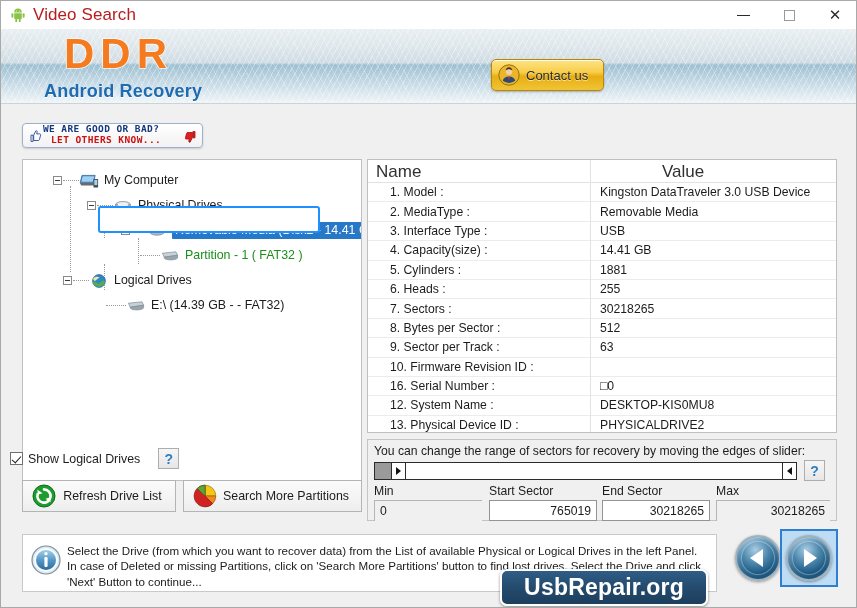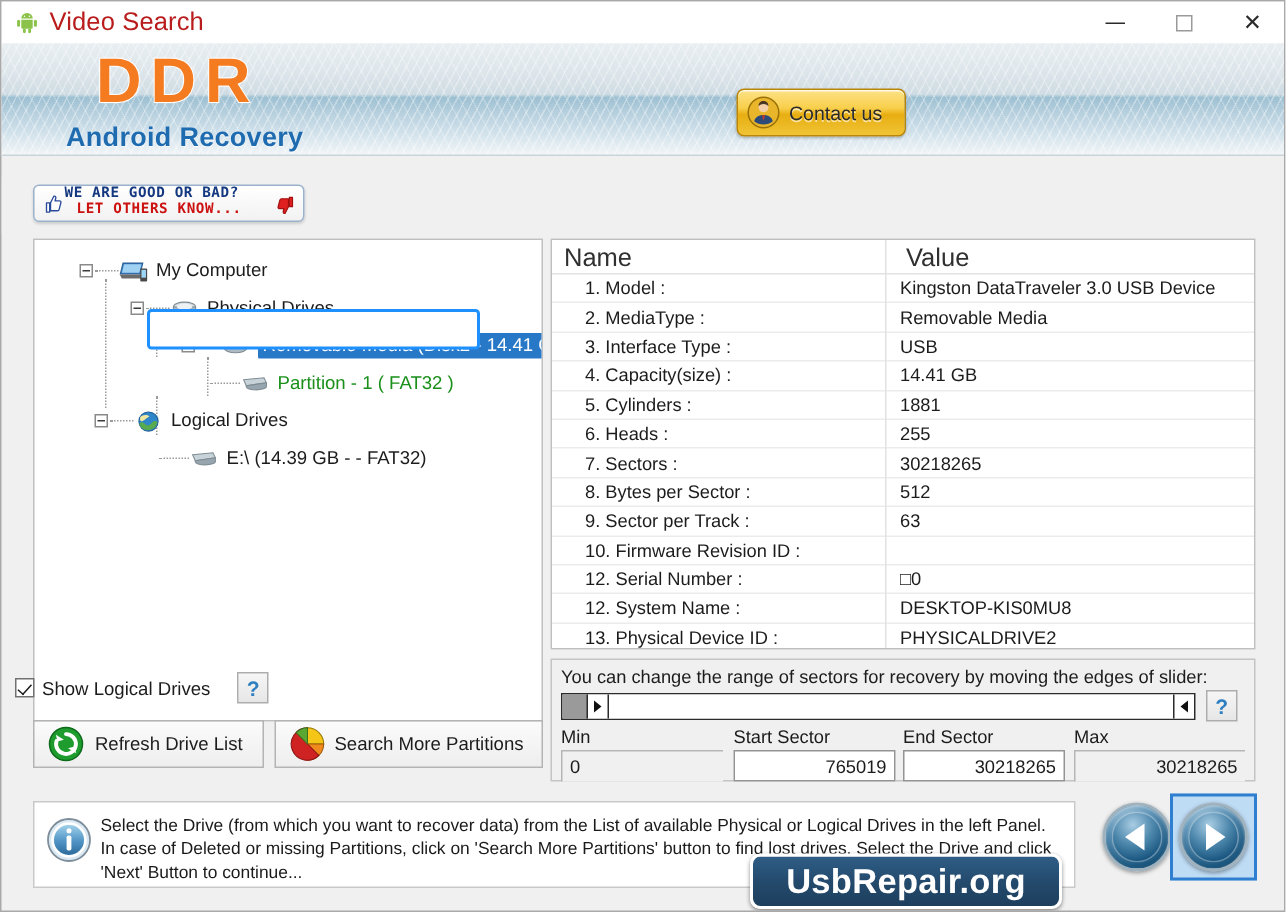--- a/index.html
+++ b/index.html
@@ -131,21 +131,21 @@
   
   .det-panel {
     position:absolute; left:366px; top:158px; width:470px; height:274px;
     background:#ffffff; border:1px solid #bfbfbf; overflow:hidden;
   }
   .det-head {
     display:flex; height:23px; align-items:flex-end; font-size:17px; color:#303030;
     border-bottom:1px solid #e2e2e2;
   }
   .det-head .c1 { width:222px; padding-left:8px;}
-  .det-head .c2 { padding-left:14px; }
+  .det-head .c2 { padding-left:24px;margin-left:48px; }
   .det-row { display:flex; height:19.4px; align-items:center; font-size:12.2px; color:#1c1c1c; border-bottom:1px solid #ececec;}
   .det-row .c1 { width:222px; padding-left:22px; }
   .det-row .c2 { padding-left:10px; }
   .vsep { position:absolute; left:222px; top:0; bottom:0; width:1px; background:#e2e2e2; }
 
   
   .chk-row { position:absolute; left:9px; top:447px; display:flex; align-items:center; }
   .chk {
     width:13px; height:13px; border:1px solid #707070; background:#fff;
     position:relative; flex:0 0 auto; cursor:pointer;
@@ -440,21 +440,21 @@
         </div>
         <div class="det-row">
           <div class="c1">9. Sector per Track :</div>
           <div class="c2">63</div>
         </div>
         <div class="det-row">
           <div class="c1">10. Firmware Revision ID :</div>
           <div class="c2"></div>
         </div>
         <div class="det-row">
-          <div class="c1">12. Serial Number :</div>
+          <div class="c1">16. Serial Number :</div>
           <div class="c2">□0</div>
         </div>
         <div class="det-row">
           <div class="c1">12. System Name :</div>
           <div class="c2">DESKTOP-KIS0MU8</div>
         </div>
         <div class="det-row">
           <div class="c1">13. Physical Device ID :</div>
           <div class="c2">PHYSICALDRIVE2</div>
         </div>

